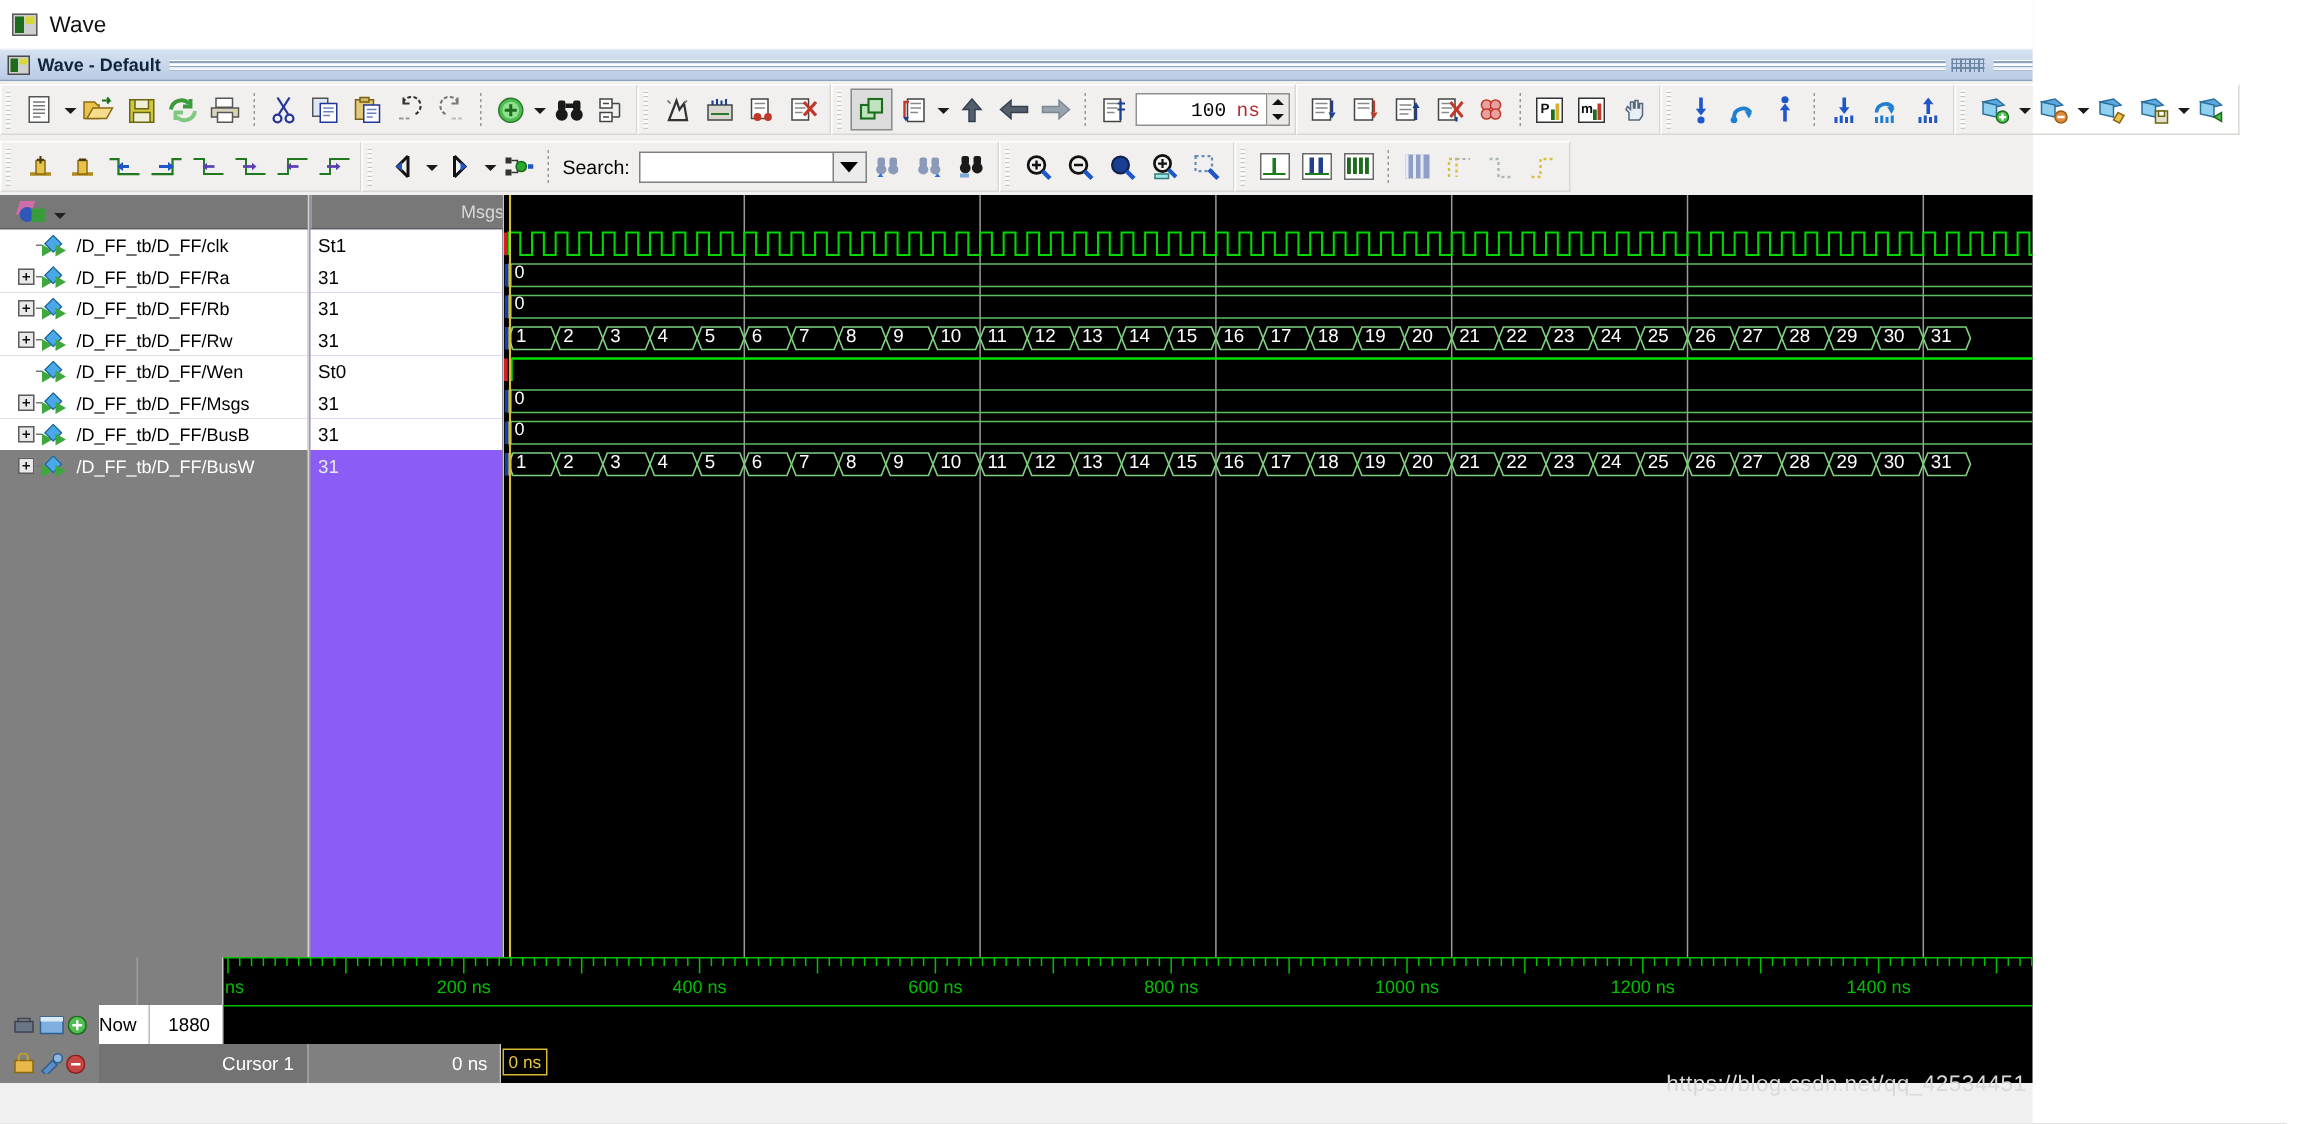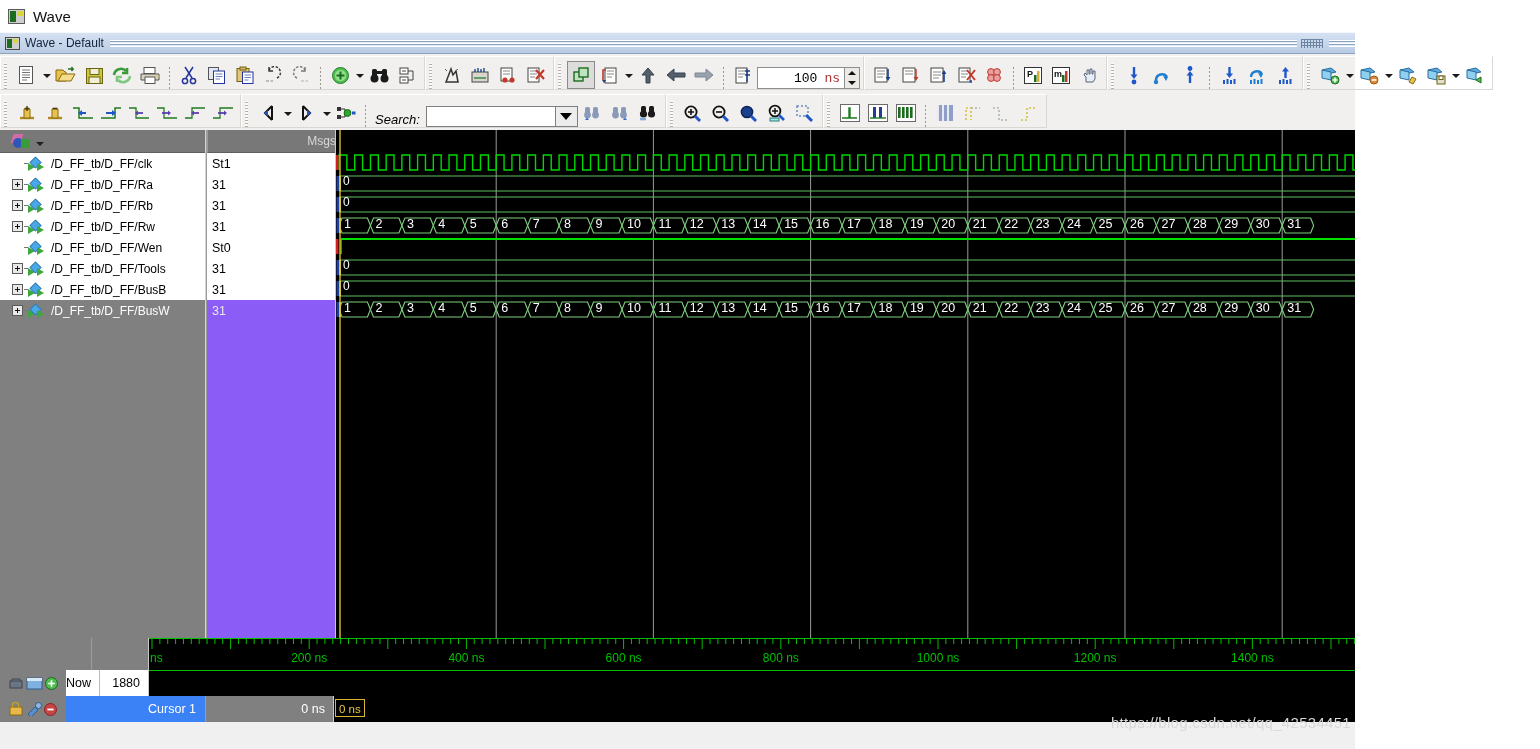--- a/index.html
+++ b/index.html
@@ -17,32 +17,32 @@
   .menubar{height:27px;display:flex;align-items:center;padding-left:8px;background:#fff;}
   .menuitem{padding:2px 10px;font-size:14px;color:#111;cursor:default;}
   
   .panetitle{height:20px;display:flex;align-items:center;padding-left:5px;
              background:linear-gradient(#d6e2f2,#b9cbe4);border-top:1px solid #f4f8fd;
              border-bottom:1px solid #8ba2bf;}
   .panetitle .pi{width:15px;height:13px;position:relative;margin-right:5px;
                  background:#cfcfcf;border:1px solid #4a4a4a;box-sizing:border-box;}
   .panetitle .pi::before{content:"";position:absolute;left:1px;top:1px;width:5px;height:9px;background:#1d6b1d;}
   .panetitle .pi::after{content:"";position:absolute;left:7px;top:1px;width:5px;height:4px;background:#d7d73a;}
-  .panetitle .plabel{font-size:12px;color:#10243c;font-weight:normal;margin-right:6px;}
+  .panetitle .plabel{font-size:12px;color:#10243c;font-weight:bold;margin-right:6px;}
   .panegrip{flex:1;height:9px;position:relative;}
   .panegrip::before{content:"";position:absolute;left:0;right:58px;top:1px;height:7px;
     background:repeating-linear-gradient(#ffffff 0 1px,#8ba2bf 1px 2px,#e4edf7 2px 3px);}
   .panedots{position:absolute;right:32px;top:0px;width:22px;height:9px;
     background:repeating-linear-gradient(90deg,#6f86a3 0 1px,transparent 1px 3px),
                repeating-linear-gradient(#6f86a3 0 1px,transparent 1px 3px);}
   .panegrip2{position:absolute;right:0;width:26px;top:1px;height:7px;
     background:repeating-linear-gradient(#ffffff 0 1px,#8ba2bf 1px 2px,#e4edf7 2px 3px);}
   
   .tbrow{height:38px;display:flex;align-items:stretch;background:#f1f0ee;}
-  .tbgroup{display:flex;align-items:flex-end;padding:0 3px;margin:2px 0;
+  .tbgroup{display:flex;align-items:center;padding:0 3px;margin:2px 0;
            border:1px solid #d9d7d2;border-left-color:#fff;border-top-color:#fff;position:relative;}
   .tbgrip{width:7px;height:26px;margin-right:2px;
           background:repeating-linear-gradient(#fdfdfd 0 1px,#aaa7a1 1px 2px,#fdfdfd 2px 3px);
           background-size:3px 3px;background-repeat:repeat-y;opacity:.85;}
   .tbsep{width:1px;height:22px;margin:0 5px;
          background:repeating-linear-gradient(#9a9893 0 2px,transparent 2px 4px);}
   .tbtn{width:28px;height:28px;display:flex;align-items:center;justify-content:center;
         border:1px solid transparent;box-sizing:border-box;cursor:default;}
   .tbtn.pressed{border:1px solid #8b8b8b;background:#dcdcdc;}
   .caret{width:11px;height:28px;display:flex;align-items:flex-end;justify-content:center;cursor:default;}
@@ -51,21 +51,21 @@
   .runfield{width:88px;height:22px;background:#fff;border:1px solid #8f8f8f;
             display:flex;align-items:center;justify-content:flex-end;padding-right:4px;box-sizing:border-box;
             font-family:"Liberation Mono","DejaVu Sans Mono",monospace;font-size:13px;}
   .runfield b{color:#b03030;font-weight:normal;}
   .spin{width:15px;height:22px;border:1px solid #8f8f8f;border-left:none;background:#eceae6;
         display:flex;flex-direction:column;box-sizing:border-box;}
   .spin i{flex:1;display:flex;align-items:center;justify-content:center;}
   .spin i::before{content:"";width:0;height:0;border-left:4px solid transparent;border-right:4px solid transparent;}
   .spin i.up::before{border-bottom:4px solid #111;}
   .spin i.dn::before{border-top:4px solid #111;}
-  .searchlabel{font-size:13px;margin:0 6px 0 4px;font-style:italic;}
+  .searchlabel{font-size:13px;margin:0 6px 0 4px;}
   .searchbox{width:130px;height:21px;background:#fff;border:1px solid #7f7f7f;box-sizing:border-box;}
   .combobtn{width:22px;height:21px;border:1px solid #7f7f7f;border-left:none;background:#ececec;
             display:flex;align-items:center;justify-content:center;box-sizing:border-box;}
   .combobtn i{width:0;height:0;border-left:6px solid transparent;border-right:6px solid transparent;border-top:7px solid #000;}
   
   .main{display:flex;height:508px;background:#808080;}
   .names{width:205px;background:#808080;position:relative;border-right:1px solid #d6d3ce;}
   .nhdr{height:22px;background:#787878;border-bottom:1px solid #5f5f5f;display:flex;align-items:center;padding-left:12px;}
   .cubeicon{width:19px;height:15px;position:relative;}
   .cubeicon .a{position:absolute;left:0;top:0;width:10px;height:9px;background:#d06ca8;transform:skewX(-18deg);}
@@ -103,21 +103,21 @@
   .rulerval{width:128px;background:#808080;border-left:1px solid #9d9d9d;}
   .rulerwave{flex:1;background:#000;position:relative;border-left:1px solid #c8c8c8;}
   
   .nowrow{display:flex;height:26px;}
   .nowlabelbox{width:205px;background:#fff;display:flex;align-items:center;}
   .nowicons{width:66px;display:flex;align-items:center;gap:2px;padding-left:9px;background:#808080;height:26px;box-sizing:border-box;}
   .nowlbl{flex:1;text-align:right;padding-right:8px;font-size:12.5px;background:#fff;height:26px;line-height:26px;}
   .nowval{width:128px;background:#fff;border-left:1px solid #bbb;text-align:right;padding-right:8px;
           font-size:12.5px;line-height:26px;box-sizing:border-box;}
   .cursorrow{display:flex;height:26px;}
-  .cursorleft{width:205px;background:#3b82f6;display:flex;align-items:center;}
+  .cursorleft{width:205px;background:#737373;display:flex;align-items:center;}
   .cursorlbl{flex:1;text-align:right;padding-right:9px;font-size:12.5px;color:#fff;}
   .cursorval{width:128px;background:#808080;border-left:1px solid #9d9d9d;text-align:right;padding-right:8px;
              font-size:12.5px;color:#fff;line-height:26px;box-sizing:border-box;}
   .cursorwave{flex:1;background:#000;position:relative;border-left:1px solid #c8c8c8;}
   .cursorflag{position:absolute;left:1px;top:3px;height:18px;background:#000;border:1px solid #d8b830;
               color:#e8c840;font-size:11.5px;padding:0 3px;line-height:18px;box-sizing:border-box;}
   .watermark{position:absolute;right:4px;bottom:18px;font-size:15px;color:#d9d9d9;
              letter-spacing:.3px;white-space:nowrap;pointer-events:none;}
 </style>
 </head>
@@ -871,21 +871,21 @@
             <span>/D_FF_tb/D_FF/Wen</span>
           </div>
           <div class="rowname sel">
             <span class="plus"></span>
             <span class="dash"></span>
             <span class="sigicon">
               <span class="ar"></span>
               <span class="d"></span>
               <span class="ar2"></span>
             </span>
-            <span>/D_FF_tb/D_FF/Tools</span>
+            <span>/D_FF_tb/D_FF/Msgs</span>
           </div>
           <div class="rowname sel">
             <span class="plus"></span>
             <span class="dash"></span>
             <span class="sigicon">
               <span class="ar"></span>
               <span class="d"></span>
               <span class="ar2"></span>
             </span>
             <span>/D_FF_tb/D_FF/BusB</span>

